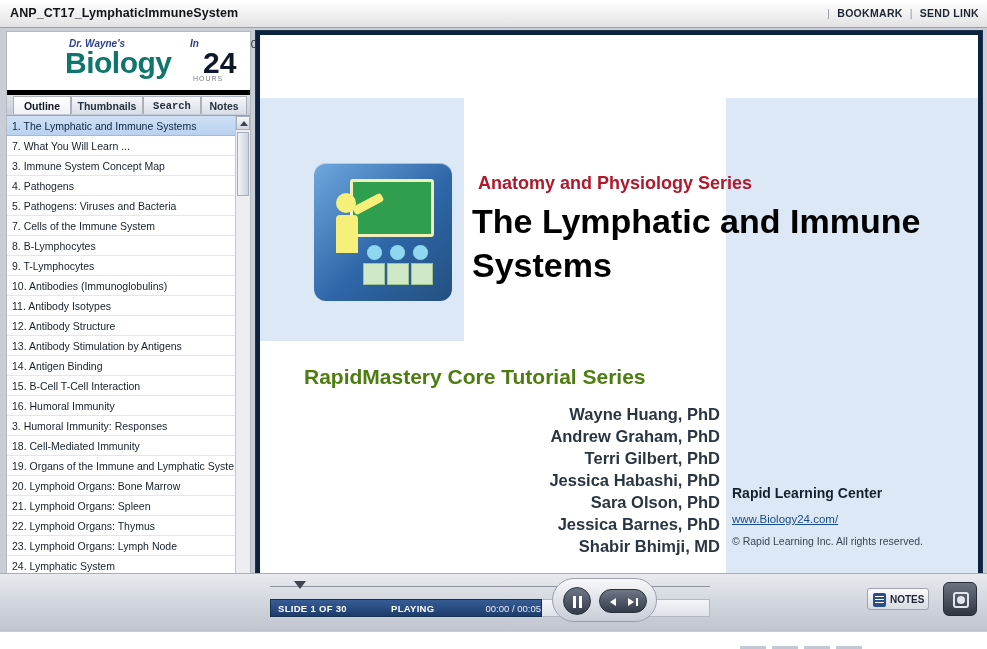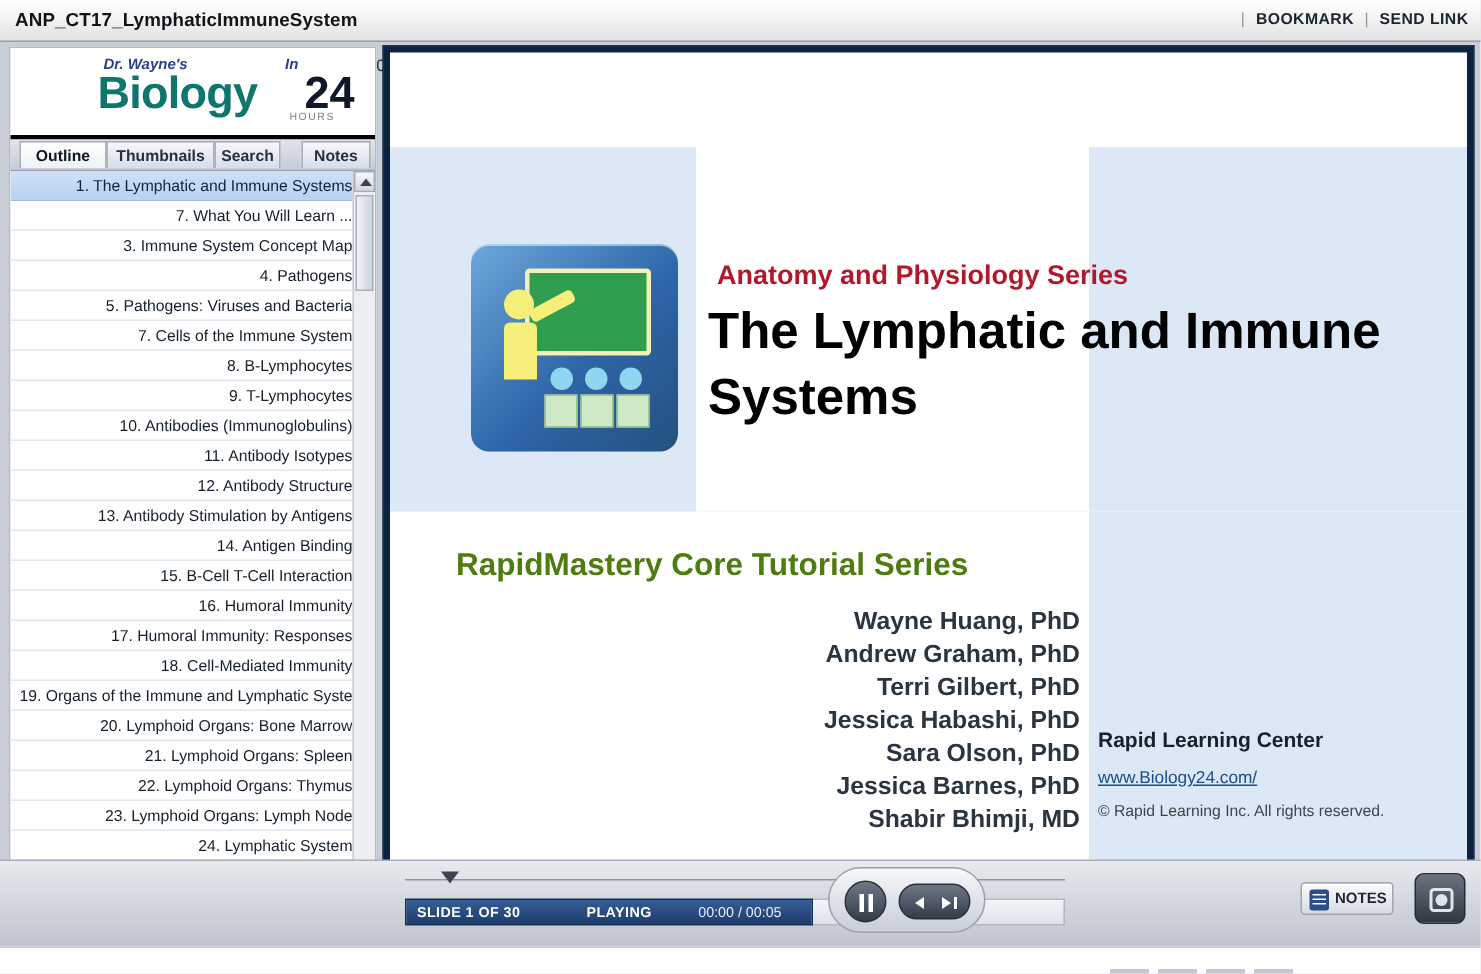--- a/index.html
+++ b/index.html
@@ -66,21 +66,21 @@
     left: 6px; top: 31px;
     width: 245px; height: 559px;
     background: #ffffff;
     border: 1px solid #b4b9c2;
     box-sizing: border-box;
   }
   .logo-box {
     position: relative;
     height: 58px;
     background: #ffffff;
-    border-bottom: 3px solid #000000;
+    border-bottom: 5px solid #000000;
   }
   .logo-pre {
     position: absolute;
     left: 62px; top: 6px;
     font-size: 10px;
     font-weight: bold;
     color: #2c3f8c;
     font-style: italic;
   }
   .logo-main {
@@ -135,21 +135,21 @@
     border-bottom: none;
     box-sizing: border-box;
     cursor: pointer;
   }
   .tab.active {
     background: linear-gradient(to bottom, #ffffff, #eef1f6);
     color: #101820;
   }
   .tab-outline { left: 6px; width: 58px; }
   .tab-thumbnails { left: 64px; width: 72px; }
-  .tab-search { left: 136px; width: 44px; }
+  .tab-search { left: 136px; width: 58px; font-family: Liberation Mono, monospace; }
   .tab-notes { left: 194px; width: 46px; }
 
   
   .outline-wrap {
     position: relative;
     height: 479px;
     overflow: hidden;
     background: #ffffff;
   }
   .outline-list {
@@ -161,21 +161,20 @@
     height: 20px;
     line-height: 20px;
     padding-left: 5px;
     font-size: 10.5px;
     color: #15202c;
     border-bottom: 1px solid #e3e6ec;
     white-space: nowrap;
     overflow: hidden;
     cursor: pointer;
     box-sizing: border-box;
-    text-align: right;
   }
   .outline-item.selected {
     background: linear-gradient(to bottom, #cfe0f5, #b9d2f0);
     color: #0e2440;
     border-bottom: 1px solid #9dbbe2;
   }
   
   .vscroll {
     position: absolute;
     right: 0; top: 0;
@@ -415,21 +414,21 @@
   .status-state {
     position: absolute;
     left: 120px; top: 3px;
     font-size: 9.5px;
     font-weight: bold;
     color: #ffffff;
     letter-spacing: 0.3px;
   }
   .status-time {
     position: absolute;
-    right: 20px; top: 3px;
+    right: 0; top: 3px;
     font-size: 9.5px;
     color: #e8eefa;
     padding-left: 34px;
   }
   .status-tail {
     position: absolute;
     left: 542px; top: 25px;
     width: 168px; height: 18px;
     background: linear-gradient(to bottom, #f4f5f8, #dde1e9);
     border: 1px solid #b3b9c4;
@@ -615,21 +614,21 @@
         <div class="outline-item">7. Cells of the Immune System</div>
         <div class="outline-item">8. B-Lymphocytes</div>
         <div class="outline-item">9. T-Lymphocytes</div>
         <div class="outline-item">10. Antibodies (Immunoglobulins)</div>
         <div class="outline-item">11. Antibody Isotypes</div>
         <div class="outline-item">12. Antibody Structure</div>
         <div class="outline-item">13. Antibody Stimulation by Antigens</div>
         <div class="outline-item">14. Antigen Binding</div>
         <div class="outline-item">15. B-Cell T-Cell Interaction</div>
         <div class="outline-item">16. Humoral Immunity</div>
-        <div class="outline-item">17. Humoral Immunity: Responses</div>
+        <div class="outline-item">3. Humoral Immunity: Responses</div>
         <div class="outline-item">18. Cell-Mediated Immunity</div>
         <div class="outline-item">19. Organs of the Immune and Lymphatic Syste</div>
         <div class="outline-item">20. Lymphoid Organs: Bone Marrow</div>
         <div class="outline-item">21. Lymphoid Organs: Spleen</div>
         <div class="outline-item">22. Lymphoid Organs: Thymus</div>
         <div class="outline-item">23. Lymphoid Organs: Lymph Node</div>
         <div class="outline-item">24. Lymphatic System</div>
       </div>
 
       <div class="vscroll">

